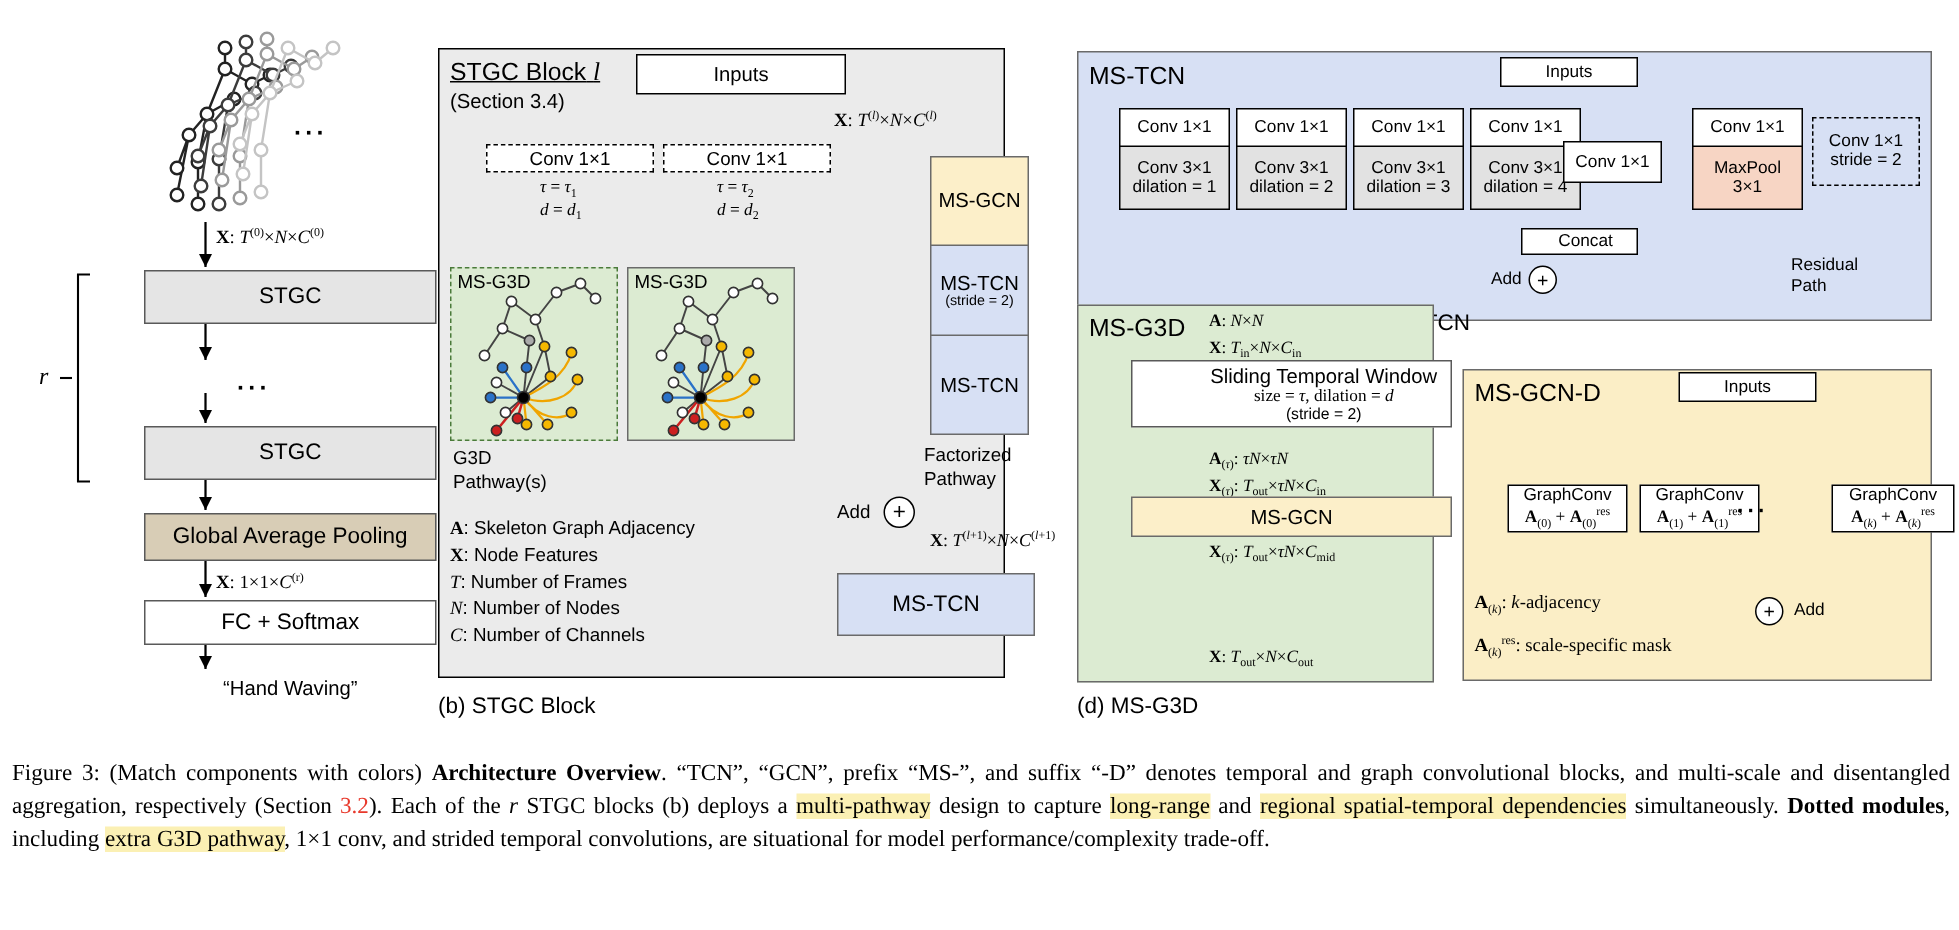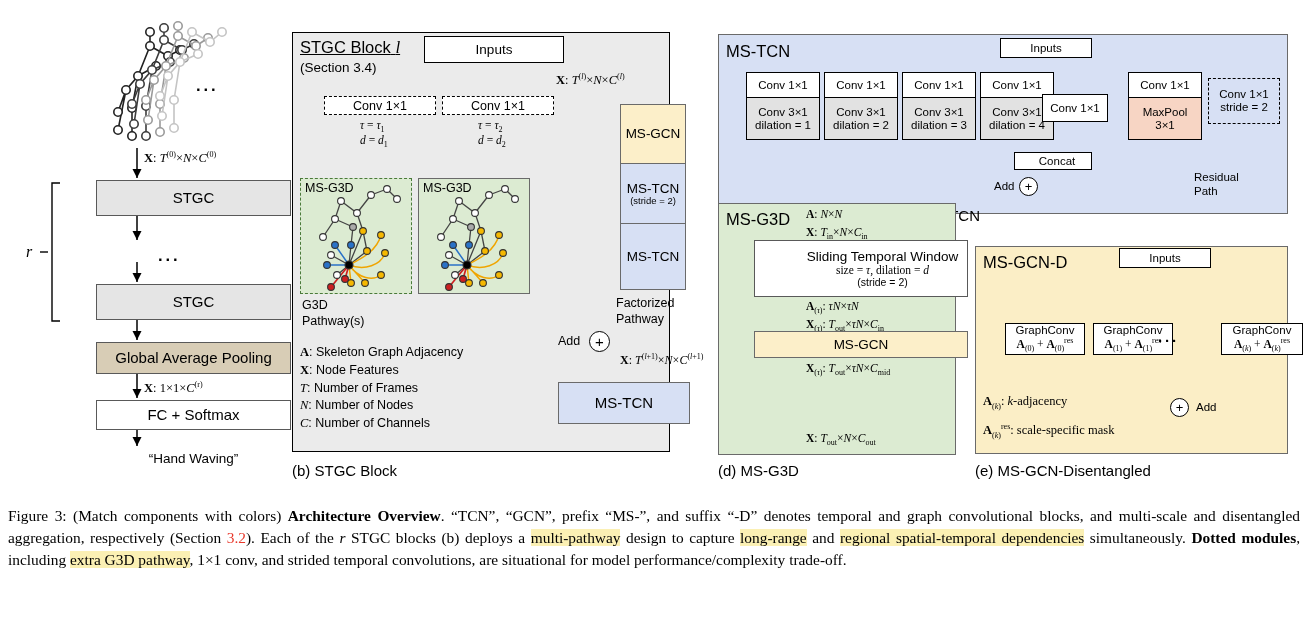--- a/index.html
+++ b/index.html
@@ -486,21 +486,21 @@
   <div class="abs panelgreen" style="left:718px;top:203px;width:238px;height:252px;"></div>
   <div class="abs t16" style="left:726px;top:210px;">MS-G3D</div>
 
   <div class="abs mtxt" style="left:806px;top:208px;font-size:11.5px;">
     <span class="mathb">A</span>: <span class="mathi">N</span>×<span class="mathi">N</span>
   </div>
   <div class="abs mtxt" style="left:806px;top:226px;font-size:11.5px;">
     <span class="mathb">X</span>: <span class="mathi">T</span><sub>in</sub>×<span class="mathi">N</span>×<span class="mathi">C</span><sub>in</sub>
   </div>
 
-  <div class="abs box ctr col" style="left:730px;top:240px;width:214px;height:57px;padding-left:43px;">
+  <div class="abs box ctr col" style="left:730px;top:240px;width:214px;height:45px;padding-left:43px;">
     <span class="t13">Sliding Temporal Window</span>
     <span class="mtxt" style="font-size:11.5px;">size = <span class="mathi">τ</span>, dilation = <span class="mathi">d</span></span>
     <span class="t10">(stride = 2)</span>
   </div>
 
   <div class="abs mtxt" style="left:806px;top:300px;font-size:11.5px;">
     <span class="mathb">A</span><sub>(<span class="mathi">τ</span>)</sub>: <span class="mathi">τN</span>×<span class="mathi">τN</span>
   </div>
   <div class="abs mtxt" style="left:806px;top:318px;font-size:11.5px;">
     <span class="mathb">X</span><sub>(<span class="mathi">τ</span>)</sub>: <span class="mathi">T</span><sub>out</sub>×<span class="mathi">τN</span>×<span class="mathi">C</span><sub>in</sub>
@@ -553,17 +553,16 @@
   </div>
   <div class="abs t11" style="left:1196px;top:401px;">Add</div>
 
   <div class="abs mtxt" style="left:983px;top:394px;font-size:12.5px;">
     <span class="mathb">A</span><sub>(<span class="mathi">k</span>)</sub>: <span class="mathi">k</span>-adjacency
   </div>
   <div class="abs mtxt" style="left:983px;top:422px;font-size:12.5px;">
     <span class="mathb">A</span><sub>(<span class="mathi">k</span>)</sub><sup>res</sup>: scale-specific mask
   </div>
 
-  <div class="abs sublabel" style="left:975px;top:462px;width:313px;">(e) MS-GCN-Disentangled</div>
 
   <div class="capt" id="caption"><span>Figure 3: (Match components with colors) </span><span style="font-weight: bold;">Architecture Overview</span><span>. “TCN”, “GCN”, prefix “MS-”, and suffix “-D” denotes temporal and graph convolutional blocks, and multi-scale and disentangled aggregation, respectively (Section </span><span class="red">3.2</span><span>). Each of the </span><span style="font-style: italic;">r</span><span> STGC blocks (b) deploys a </span><span class="hl">multi-pathway</span><span> design to capture </span><span class="hl">long-range</span><span> and </span><span class="hl">regional spatial-temporal dependencies</span><span> simultaneously. </span><span style="font-weight: bold;">Dotted modules</span><span>, including </span><span class="hl">extra G3D pathway</span><span>, 1×1 conv, and strided temporal convolutions, are situational for model performance/complexity trade-off.</span></div>
 
 </div>
 
 </body></html>

